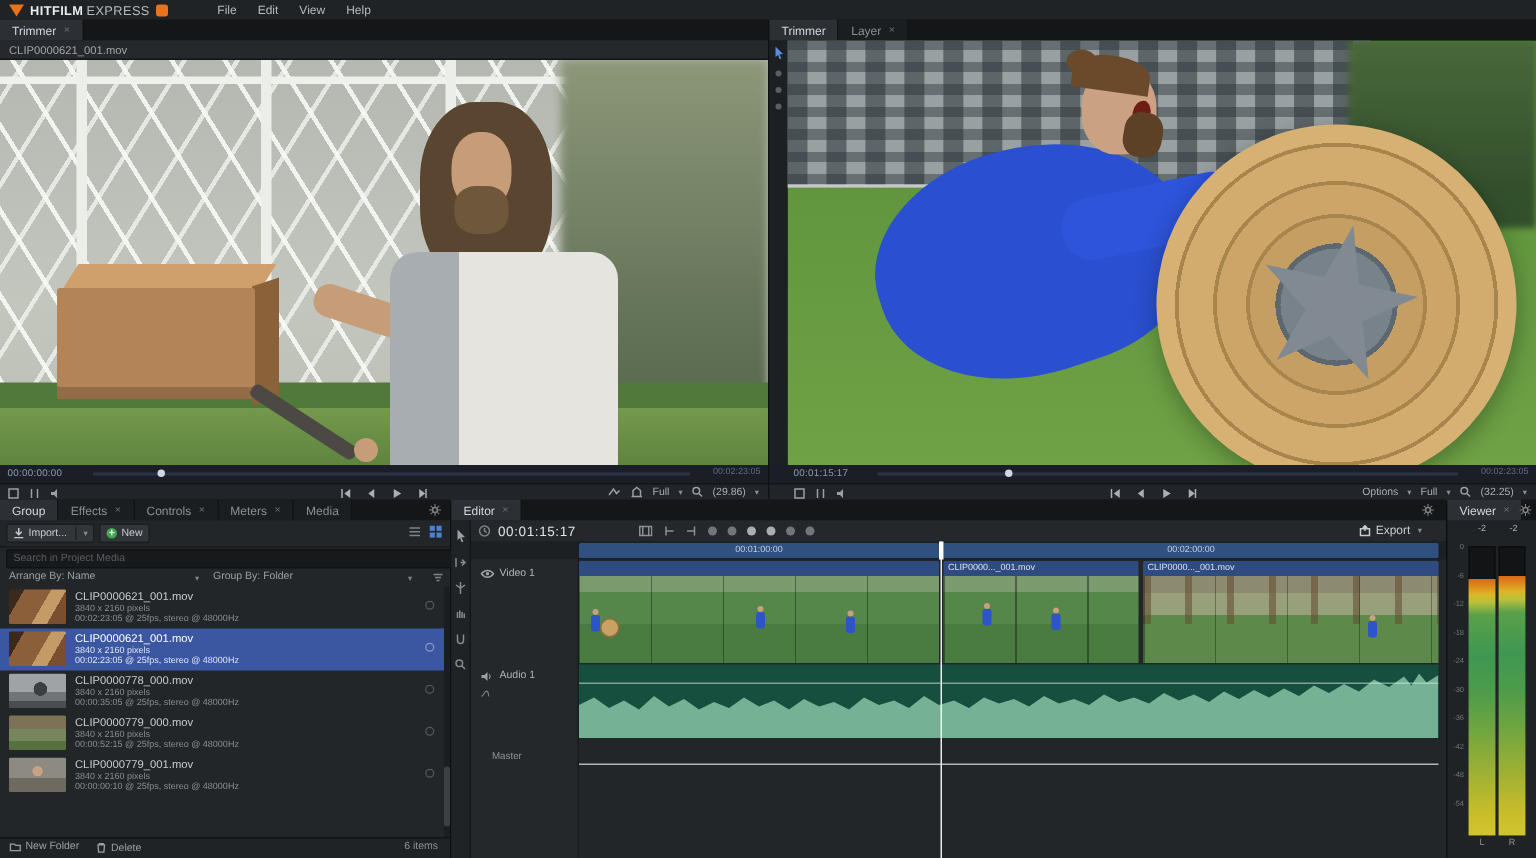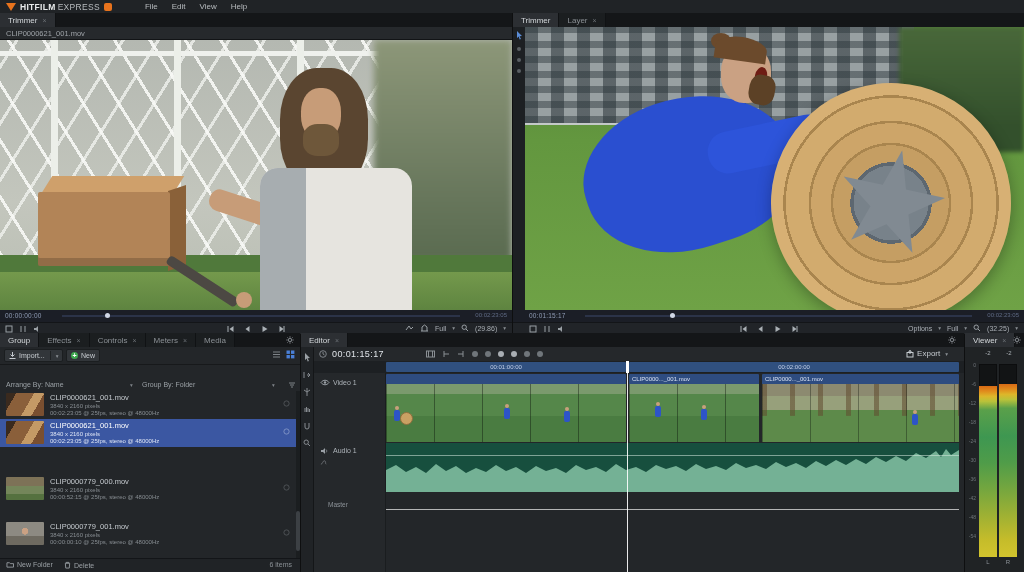--- a/index.html
+++ b/index.html
@@ -426,20 +426,21 @@
           </svg>
         <svg width="9" height="9" viewBox="0 0 9 9">
             <rect x="0.5" y="0.5" width="3.4" height="3.4" fill="#4a80d8"></rect>
             <rect x="5" y="0.5" width="3.4" height="3.4" fill="#4a80d8"></rect>
             <rect x="0.5" y="5" width="3.4" height="3.4" fill="#4a80d8"></rect>
             <rect x="5" y="5" width="3.4" height="3.4" fill="#4a80d8"></rect>
           </svg>
       </div>
     </div>
 
+    <input class="m-search" placeholder="Search in Project Media" style="">
 
     <div class="m-arrange">
       <span class="lbl1">Arrange By: Name</span>
       <span class="c1">▾</span>
       <span class="lbl2">Group By: Folder</span>
       <span class="c2">▾</span>
       <svg style="position:absolute;right:4px;top:1px;" width="8" height="8" viewBox="0 0 8 8">
           <path d="M1 2h6M2 4h4M3 6h2" stroke="#7e8388"></path>
         </svg>
     </div>
@@ -456,30 +457,39 @@
       </div>
       <div class="m-row sel" style="top:28px;">
         <div class="m-thumb thumb1"></div>
         <span class="m-name">CLIP0000621_001.mov</span>
         <span class="m-meta1">3840 x 2160 pixels</span>
         <span class="m-meta2">00:02:23:05 @ 25fps, stereo @ 48000Hz</span>
         <svg class="m-rowgear" width="7" height="7" viewBox="0 0 8 8">
             <circle cx="4" cy="4" r="3" fill="none" stroke="#dde4f5"></circle>
           </svg>
       </div>
+      <div class="m-row" style="top:56px;">
+        <div class="m-thumb thumb2"></div>
+        <span class="m-name">CLIP0000778_000.mov</span>
+        <span class="m-meta1">3840 x 2160 pixels</span>
+        <span class="m-meta2">00:00:35:05 @ 25fps, stereo @ 48000Hz</span>
+        <svg class="m-rowgear" width="7" height="7" viewBox="0 0 8 8">
+            <circle cx="4" cy="4" r="3" fill="none" stroke="#8a9095"></circle>
+          </svg>
+      </div>
       <div class="m-row" style="top:84px;">
         <div class="m-thumb thumb3"></div>
         <span class="m-name">CLIP0000779_000.mov</span>
         <span class="m-meta1">3840 x 2160 pixels</span>
         <span class="m-meta2">00:00:52:15 @ 25fps, stereo @ 48000Hz</span>
         <svg class="m-rowgear" width="7" height="7" viewBox="0 0 8 8">
             <circle cx="4" cy="4" r="3" fill="none" stroke="#8a9095"></circle>
           </svg>
       </div>
-      <div class="m-row" style="top:129px;">
+      <div class="m-row" style="top:112px;">
         <div class="m-thumb thumb4"></div>
         <span class="m-name">CLIP0000779_001.mov</span>
         <span class="m-meta1">3840 x 2160 pixels</span>
         <span class="m-meta2">00:00:00:10 @ 25fps, stereo @ 48000Hz</span>
         <svg class="m-rowgear" width="7" height="7" viewBox="0 0 8 8">
             <circle cx="4" cy="4" r="3" fill="none" stroke="#8a9095"></circle>
           </svg>
       </div>
     </div>
     <div class="m-scroll">

